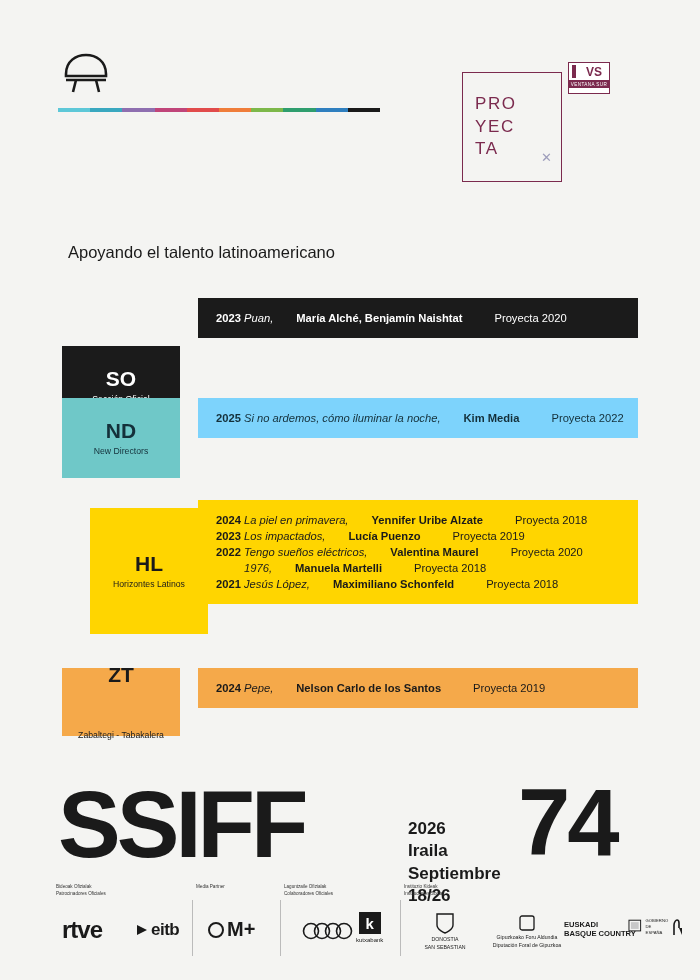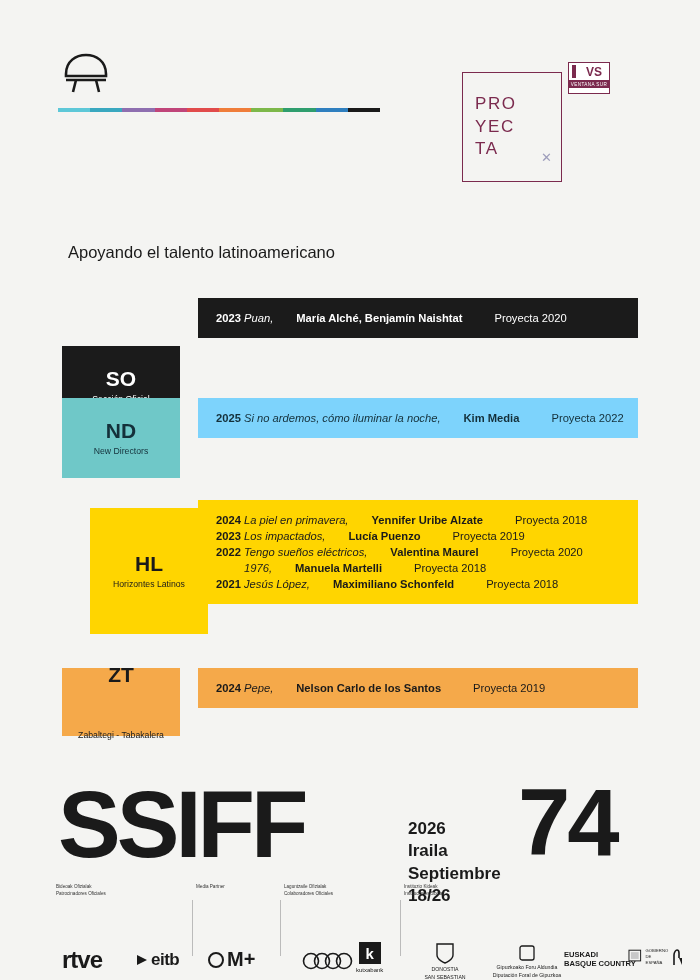--- a/index.html
+++ b/index.html
@@ -73,21 +73,21 @@
   .ssiff {
     position: absolute; left: 58px; top: 778px;
     font-size: 94px; font-weight: bold; letter-spacing: -4px; line-height: 1;
   }
   .datecol { position: absolute; left: 408px; top: 786px; font-size: 17px; font-weight: bold; line-height: 1.32; margin-top: 32px; }
   .num74 { position: absolute; left: 518px; top: 776px; font-size: 94px; font-weight: bold; letter-spacing: -3px; line-height: 1; }
 
   
   .sponsors { position: absolute; left: 56px; top: 884px; width: 590px; }
   .sp-labels { display: flex; font-size: 4.6px; color: #333; line-height: 1.5; }
-  .sp-group { position: absolute; margin-top: 30px; }
+  .sp-group { position: absolute; }
   .sp-row { position: absolute; left: 0; top: 16px; width: 590px; height: 52px; }
   .divider { position: absolute; width: 1px; background: #bbb; top: 0; height: 56px; }
   .rtve { font-size: 24px; font-weight: bold; letter-spacing: -1px; }
   .eitb { font-size: 17px; font-weight: bold; letter-spacing: -0.5px; }
   .mplus { font-size: 20px; font-weight: bold; }
   .kbank { text-align: center; }
   .kbank .kmark { width: 22px; height: 22px; background: #1a1a1a; color: #fff; font-weight: bold;
       font-size: 15px; display: flex; align-items: center; justify-content: center; margin: 0 auto; }
   .kbank .klbl { font-size: 6px; margin-top: 3px; }
   .inst { font-size: 5.2px; text-align: center; line-height: 1.45; }

